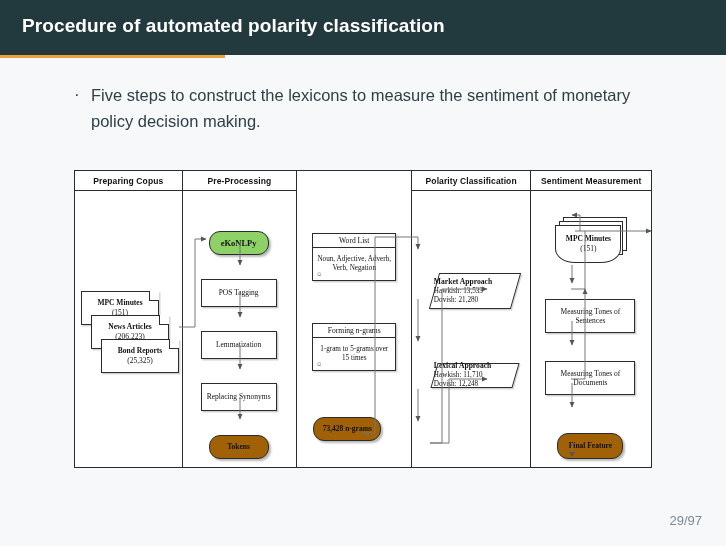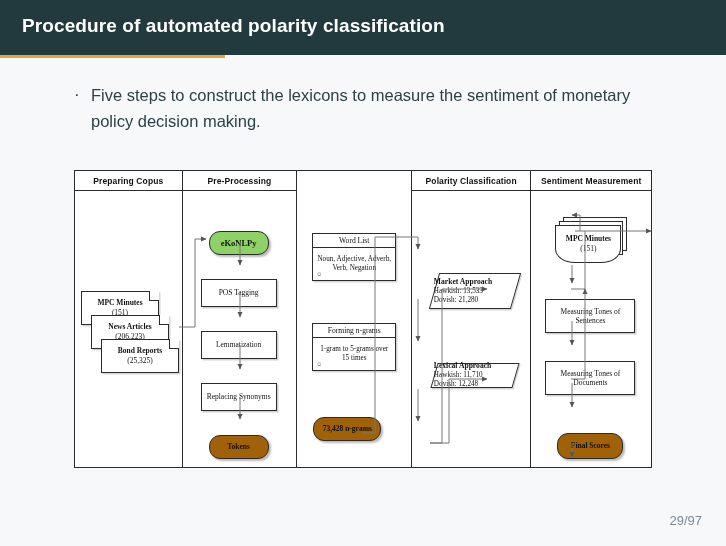--- a/index.html
+++ b/index.html
@@ -319,21 +319,21 @@
           <div class="docstack" style="left:24px; top:26px; width:76px; height:48px;">
             <div class="ds-layer" style="left:8px; top:0px; width:64px; height:34px;"></div>
             <div class="ds-layer" style="left:4px; top:4px; width:64px; height:34px;"></div>
             <div class="ds-front" style="left:0px; top:8px; width:66px; height:38px;">
               <div class="t1">MPC Minutes</div>
               <div>(151)</div>
             </div>
           </div>
           <div class="node" style="left:14px; top:96px; width:90px; height:34px;">Measuring Tones of Sentences</div>
           <div class="node" style="left:14px; top:158px; width:90px; height:34px;">Measuring Tones of Documents</div>
-          <div class="node rounded red" style="left:26px; top:230px; width:66px; height:26px;">Final Scores</div>
+          <div class="node rounded red" style="left:26px; top:230px; width:66px; height:26px;">Final Feature</div>
         </div>
       </div>
 
     </div>
 
     <svg class="wires" viewBox="0 0 578 298">
       <defs>
         <marker id="ah" markerWidth="6" markerHeight="6" refX="5" refY="3" orient="auto">
           <path d="M0,0.5 L5.5,3 L0,5.5 z" fill="#555"></path>
         </marker>

